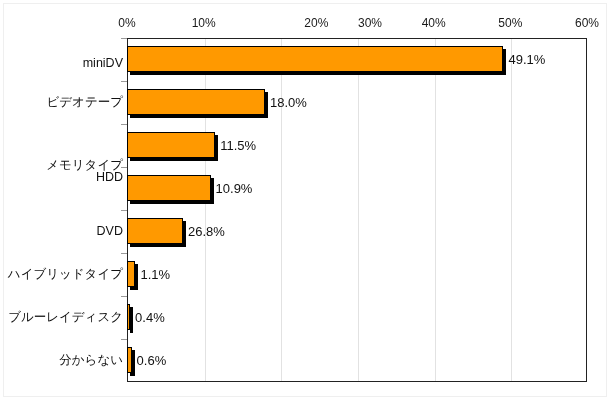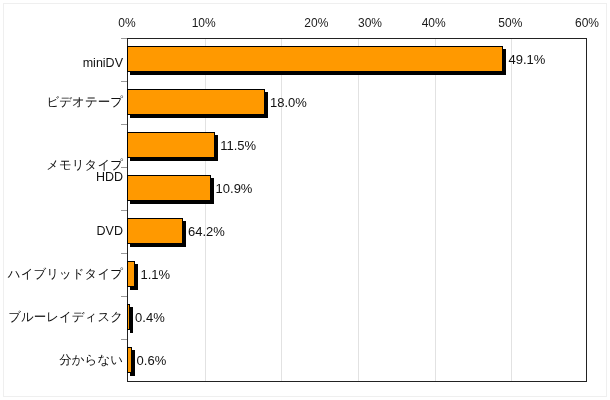--- a/index.html
+++ b/index.html
@@ -172,21 +172,21 @@
         <div class="bar-shadow"></div>
         <div class="bar" style="background: rgb(255, 153, 0);"></div>
       </div>
       <div class="bar-value" style="left: 215.567px; top: 187.5px;">10.9%</div>
       <div class="y-tick" style="top: 210px;"></div>
       <div class="cat-label" style="top: 230.5px; margin-left: 21px;">DVD</div>
       <div class="bar-wrap" style="left: 127px; top: 217.5px; width: 55.9667px;">
         <div class="bar-shadow"></div>
         <div class="bar" style="background: rgb(255, 153, 0);"></div>
       </div>
-      <div class="bar-value" style="left: 187.967px; top: 230.5px;">64.2%</div>
+      <div class="bar-value" style="left: 187.967px; top: 230.5px;">26.8%</div>
       <div class="y-tick" style="top: 253px;"></div>
       <div class="cat-label" style="top: 273.5px;">ハイブリッドタイプ</div>
       <div class="bar-wrap" style="left: 127px; top: 260.5px; width: 8.43333px;">
         <div class="bar-shadow"></div>
         <div class="bar" style="background: rgb(255, 153, 0);"></div>
       </div>
       <div class="bar-value" style="left: 140.433px; top: 273.5px;">1.1%</div>
       <div class="y-tick" style="top: 296px;"></div>
       <div class="cat-label" style="top: 316.5px;">ブルーレイディスク</div>
       <div class="bar-wrap" style="left: 127px; top: 303.5px; width: 3.06667px;">

